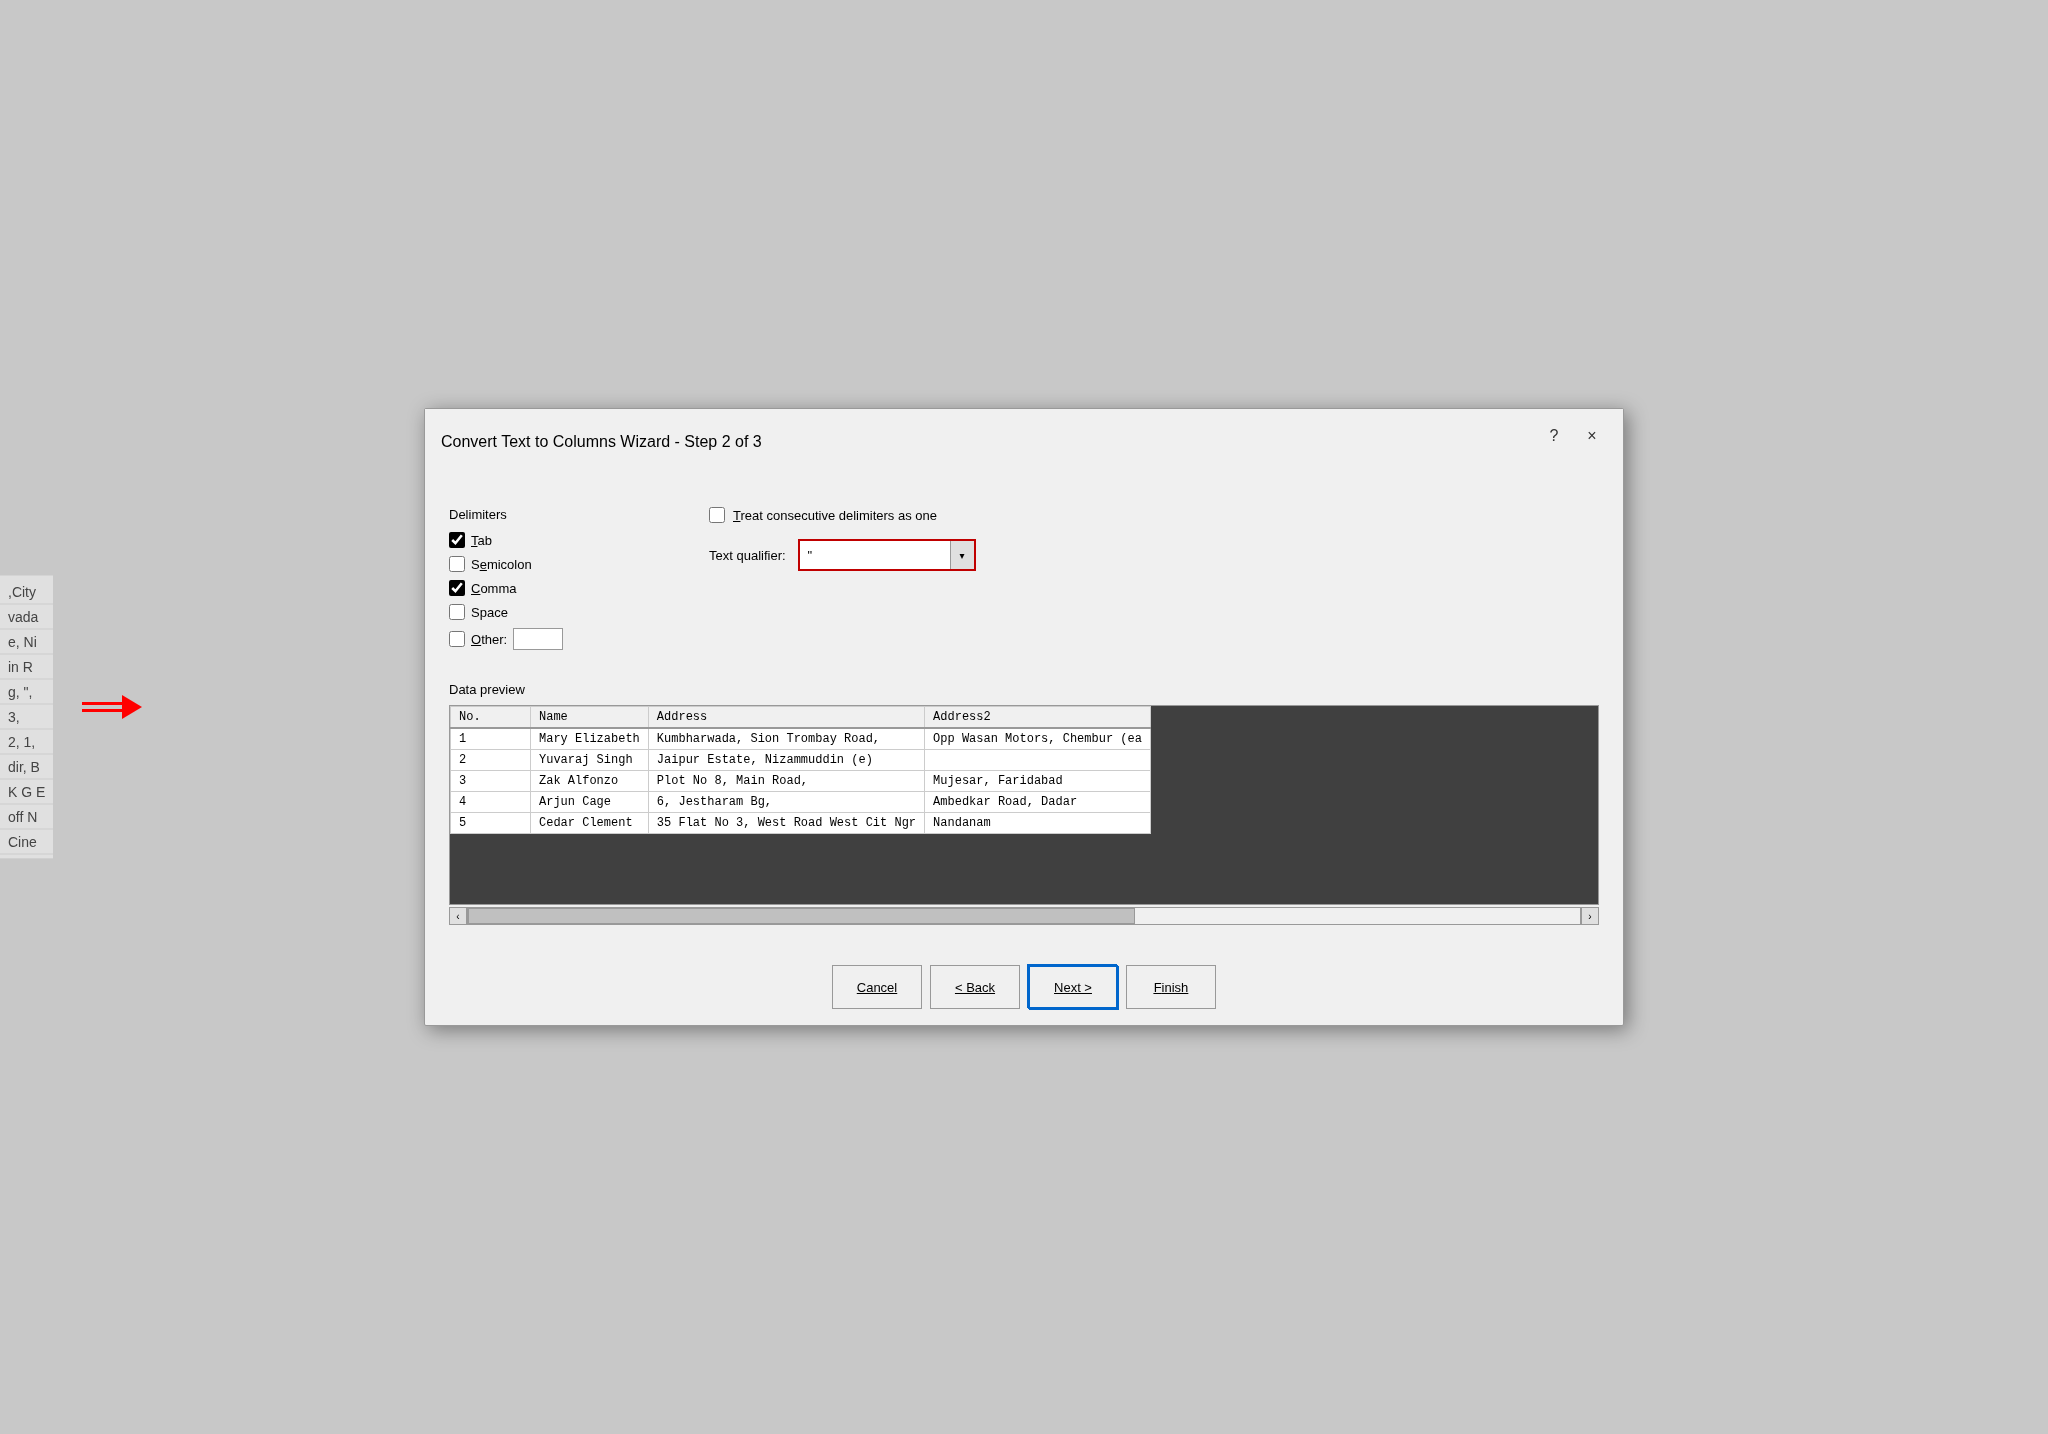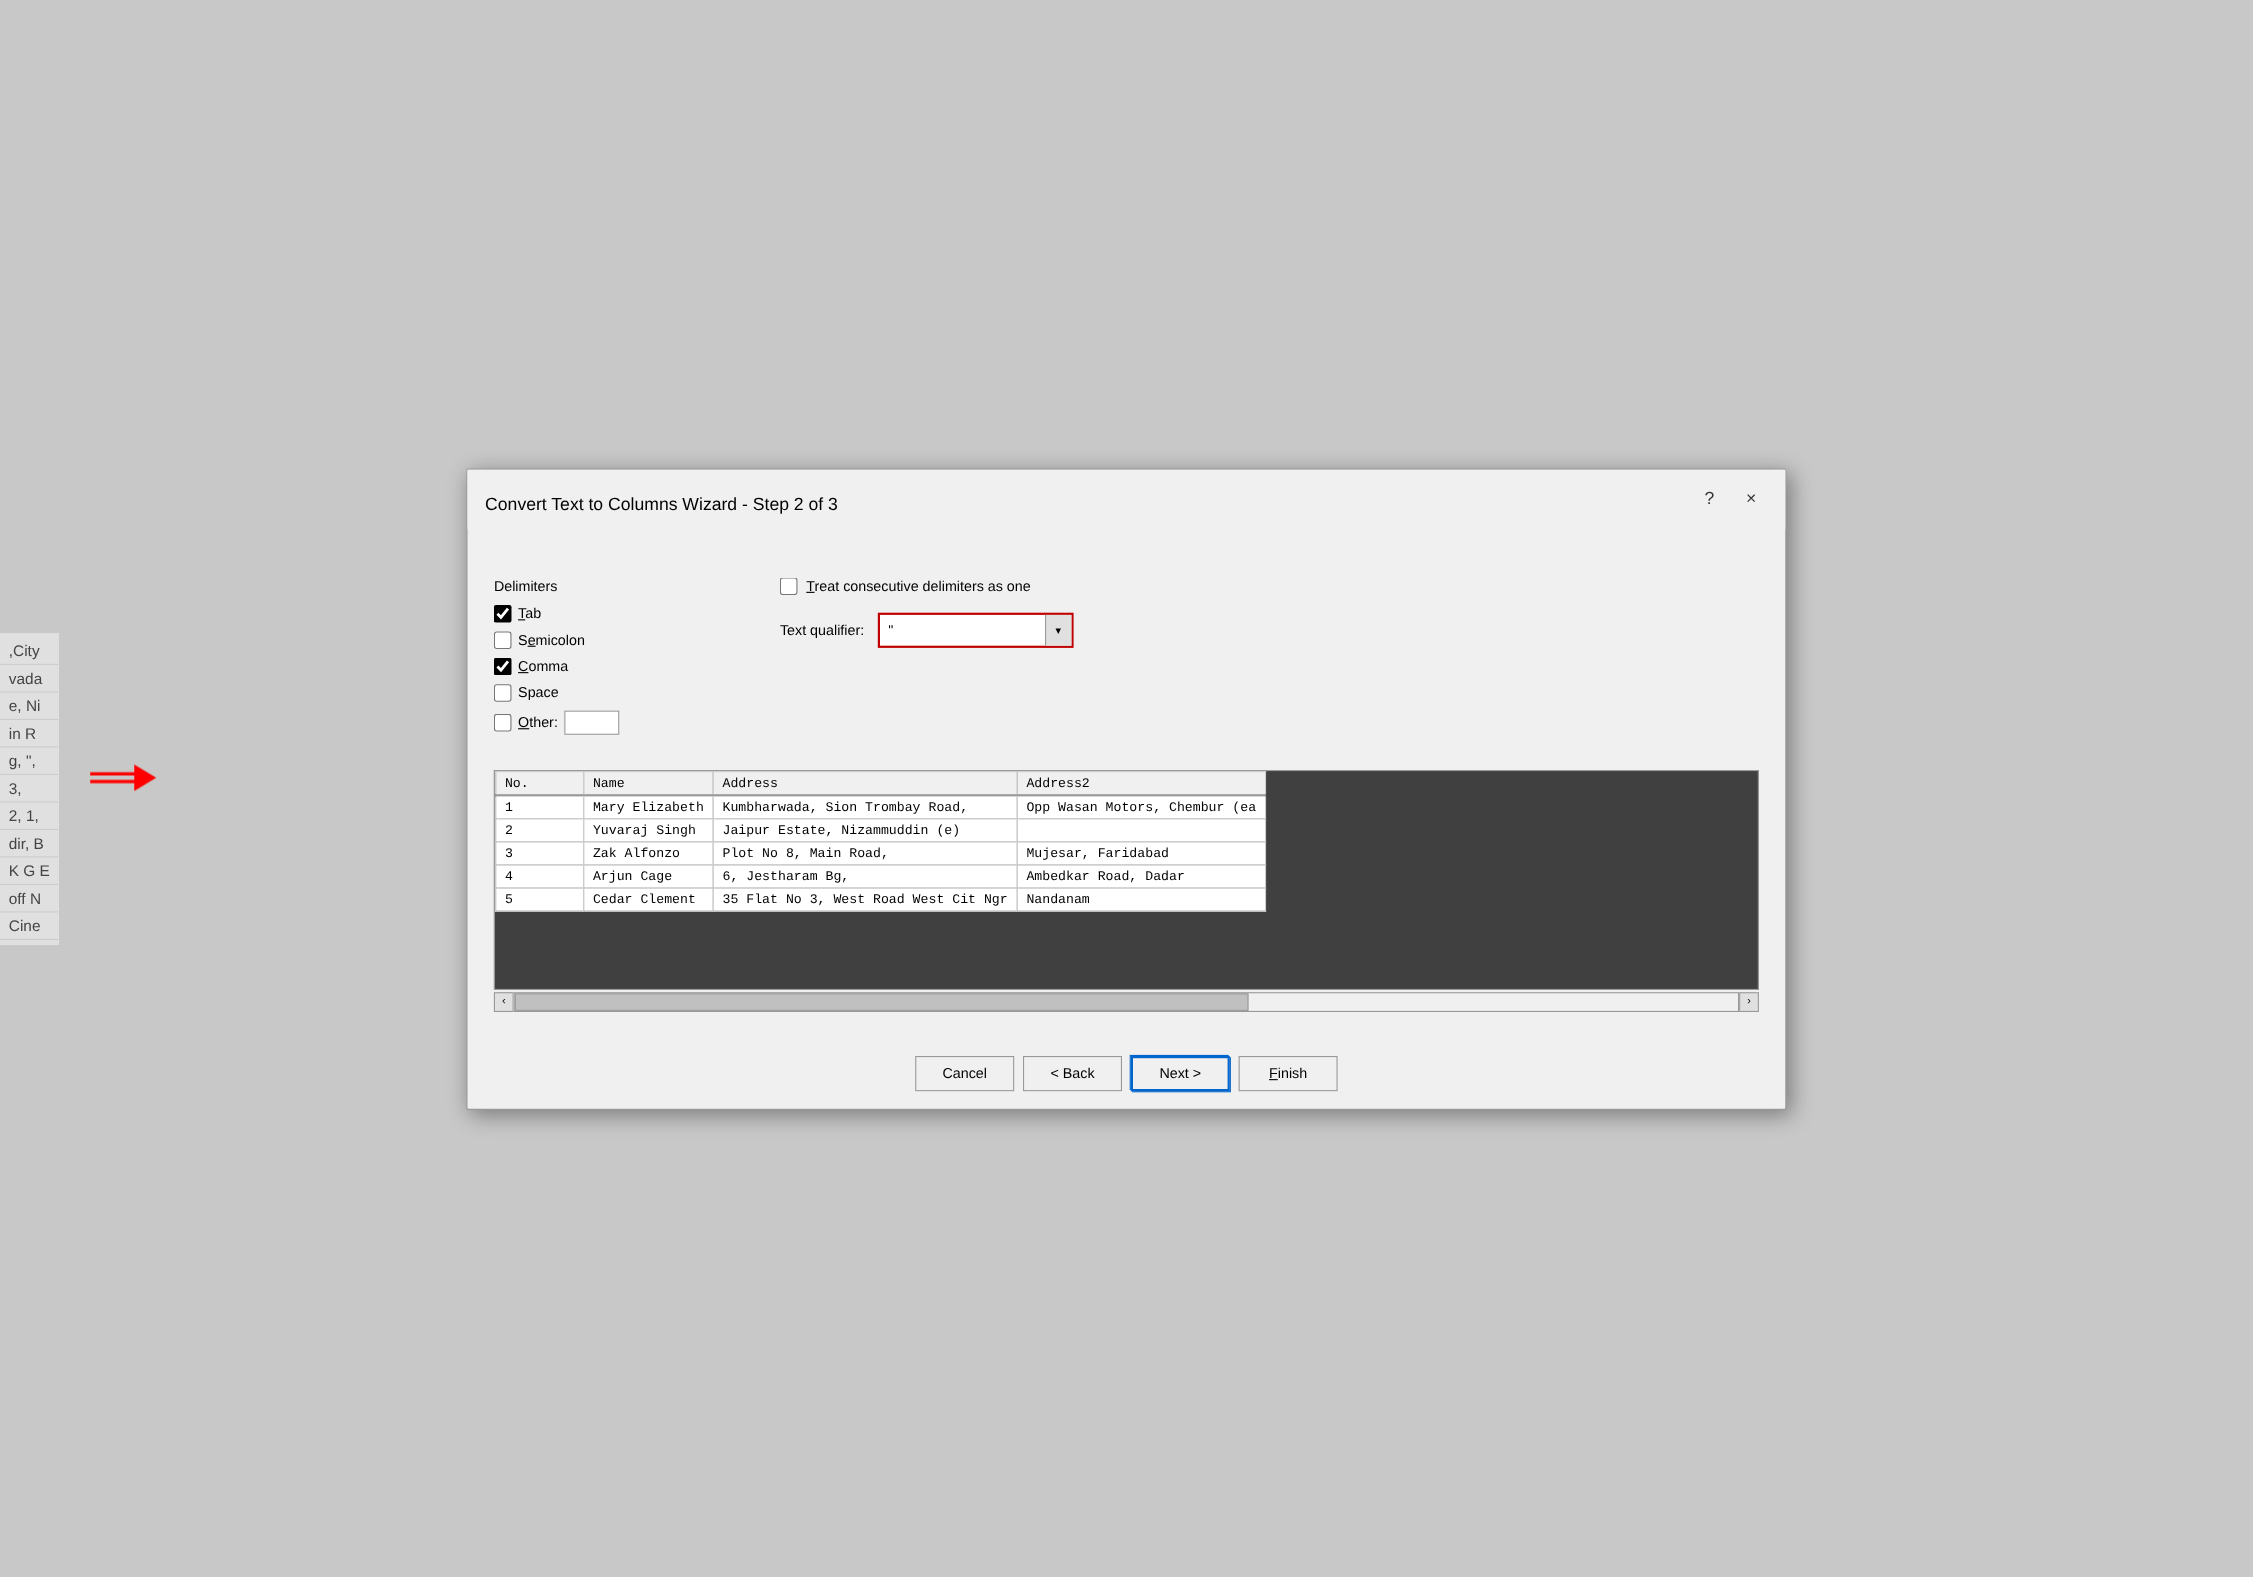--- a/index.html
+++ b/index.html
@@ -311,27 +311,28 @@
     .dialog-footer {
       display: flex;
       justify-content: center;
       gap: 8px;
       padding: 16px 24px;
       border-top: none;
     }
 
     .footer-btn {
       min-width: 90px;
-      height: 32px;
+      height: 44px;
       padding: 4px 16px;
       border: 1px solid #999;
       background: #f0f0f0;
       cursor: pointer;
       font-size: 13px;
       color: #000;
+      text-decoration: underline;
     }
 
     .footer-btn.primary {
       border: 2px solid #0066cc;
       background: #f0f0f0;
       font-weight: normal;
       box-shadow: 1px 1px 0 #0066cc, -1px -1px 0 #0066cc;
     }
 
     
@@ -461,20 +462,21 @@
                 <option value="{none}">{none}</option>
               </select>
               <div class="qualifier-dropdown-btn">▾</div>
             </div>
           </div>
 
         </div>
       </div>
 
       <div class="data-preview-section">
+        <div class="data-preview-label">Data preview</div>
 
         <div class="preview-container">
           <div class="preview-table-wrapper">
             <table class="preview-table">
               <thead>
                 <tr>
                   <th>No.</th>
                   <th>Name</th>
                   <th>Address</th>
                   <th>Address2</th>

